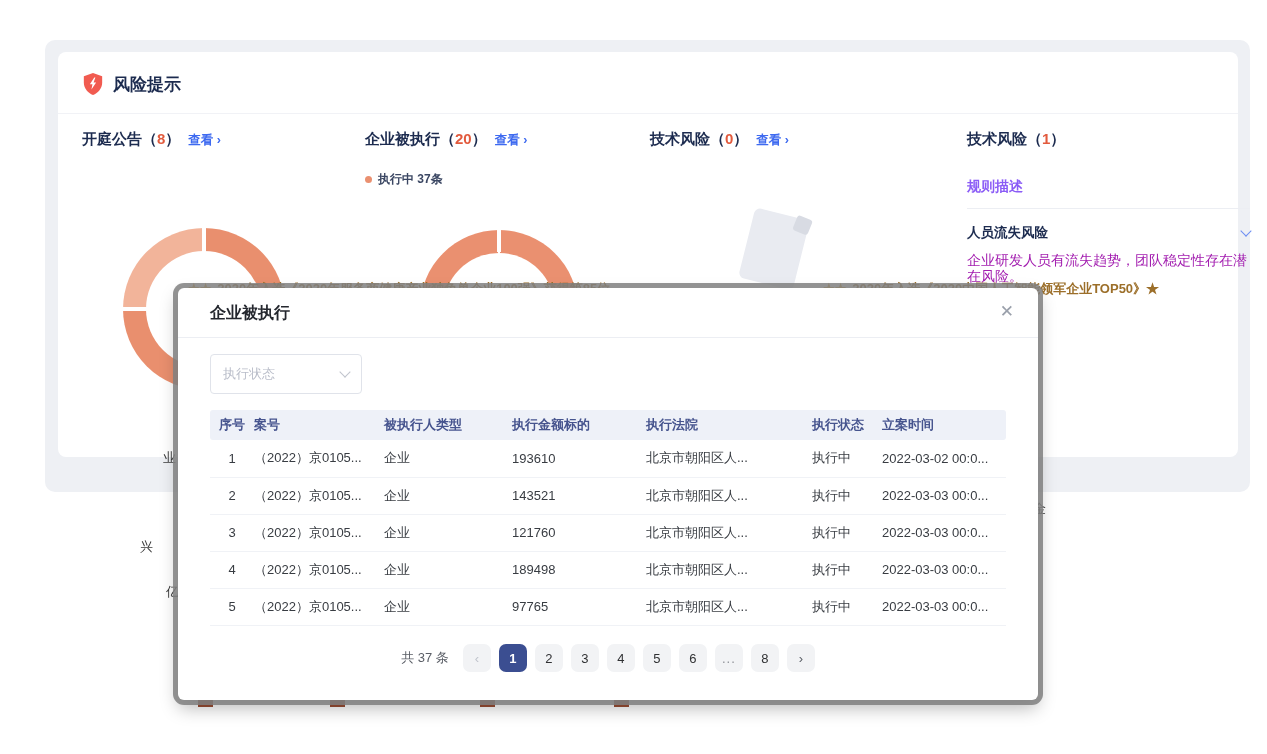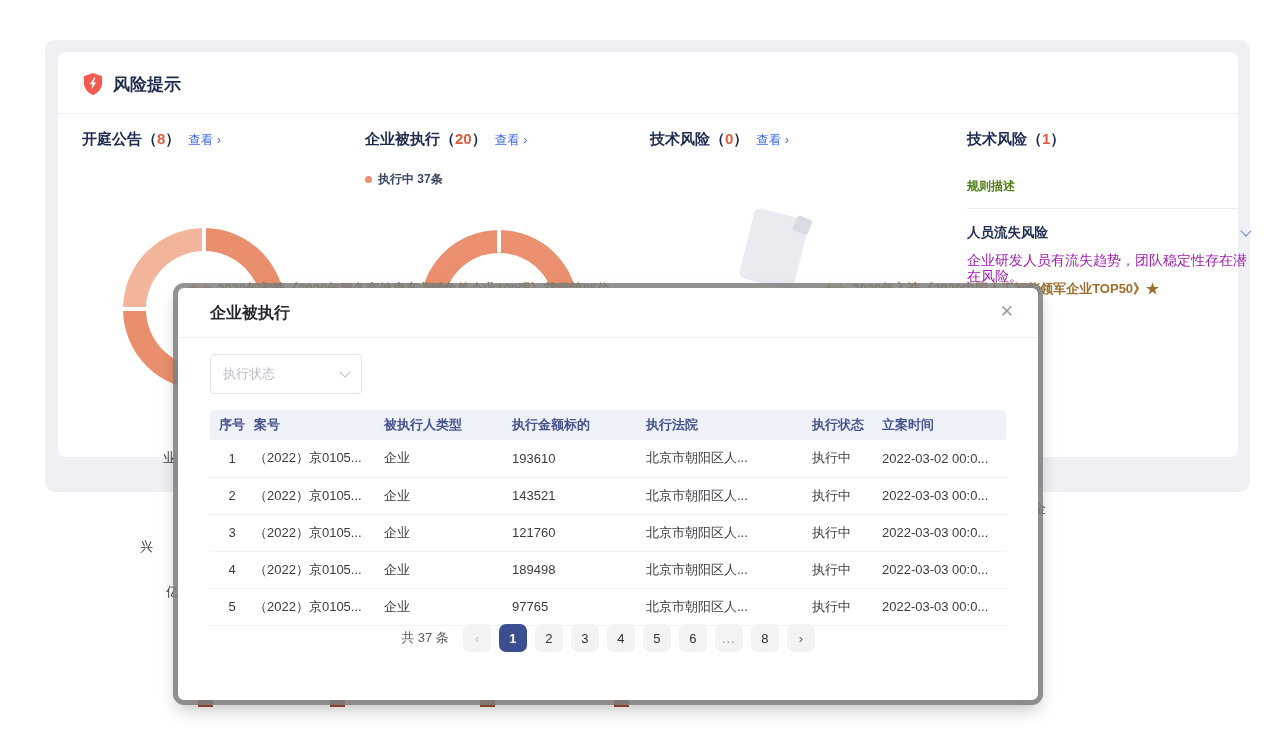--- a/index.html
+++ b/index.html
@@ -16,21 +16,21 @@
   .card-title { font-size:17px; font-weight:bold; color:#1c2b4f; }
   .card-divider { position:absolute; left:0; top:61px; width:100%; height:1px; background:#f1f2f6; }
 
   .section { position:absolute; top:78px; }
   .sec-1 { left:24px; width:270px; }
   .sec-2 { left:307px; width:270px; }
   .sec-3 { left:592px; width:270px; }
   .sec-4 { left:877px; width:283px;margin-left:32px; }
   .sec-title-row { font-size:15px; font-weight:bold; color:#1c2b4f; display:flex; align-items:baseline; }
   .sec-count { color:#e25a3d; }
-  .sec-action { font-size:12.5px; font-weight:normal; color:#3e6af0; margin-left:8px; cursor:pointer; }
+  .sec-action { font-size:12.5px; font-weight:bold; color:#3e6af0; margin-left:8px; cursor:pointer; }
   .legend-row { display:flex; gap:16px; margin-top:22px; align-items:center; }
   .legend-item { display:flex; align-items:center; gap:6px; font-size:12px; color:#3b4763; font-weight:bold; }
   .dot { width:7px; height:7px; border-radius:50%; }
   .dot-dark { background:#e98f6e; }
   .dot-light { background:#f2b49a; }
   .dot-salmon { background:#ea9070; }
 
   
   .donut { border-radius:50%; z-index:3; }
   .donut-1 { left:123px; top:228px; width:162px; height:162px;
@@ -38,21 +38,21 @@
   .donut-2 { left:420px; top:230px; width:158px; height:158px;
     background:conic-gradient(#ffffff 0deg 1.5deg, #ea9070 1.5deg 358.5deg, #ffffff 358.5deg 360deg); }
   .donut-hole { position:absolute; left:23px; top:23px; right:23px; bottom:23px; background:#ffffff; border-radius:50%; }
 
   .empty-doc { left:746px; top:213px; width:56px; height:72px; background:#e9ebf1; border-radius:6px;
     transform:rotate(14deg); z-index:3; }
   .empty-doc::after { content:""; position:absolute; right:-2px; top:-2px; width:16px; height:16px;
     background:#d8dbe3; border-radius:3px; transform:rotate(8deg); }
 
   
-  .tech-sub { position:absolute; left:0; top:48px; font-size:12px; font-weight:bold; color:#4d7c0f;text-align:right; }
+  .tech-sub { position:absolute; left:0; top:48px; font-size:14px; font-weight:bold; color:#8b5cf6;text-align:right; }
   .tech-divider { position:absolute; left:0; top:78px; width:283px; height:1px; background:#eceef3; }
   .tech-item-row { position:absolute; left:0; top:94px; width:283px; display:flex; align-items:center; justify-content:space-between; }
   .tech-item-title { font-size:13.5px; font-weight:bold; color:#1c2b4f; }
   .chev-down { width:8px; height:8px; border-right:1.6px solid #6b8df2; border-bottom:1.6px solid #6b8df2;
     transform:rotate(45deg); margin-top:-4px; }
   .tech-desc { position:absolute; left:0; top:122px; width:292px; font-size:14px; color:#a21caf; line-height:16px; }
 
   
   .honor { top:280px; z-index:5; font-size:13px; font-weight:bold; color:#9c6f2a; white-space:nowrap; }
   .honor .stars { color:#d9a032; margin-right:6px; }
@@ -83,21 +83,21 @@
   .mtable col.c1{width:44px;} .mtable col.c2{width:130px;} .mtable col.c3{width:128px;}
   .mtable col.c4{width:134px;} .mtable col.c5{width:166px;} .mtable col.c6{width:70px;} .mtable col.c7{width:124px;}
   .mtable thead th { background:#eef1f8; height:30px; font-size:13px; font-weight:bold; color:#46548e;
     text-align:left; padding:0; }
   .mtable thead th:first-child { text-align:center; border-radius:3px 0 0 3px; }
   .mtable thead th:last-child { border-radius:0 3px 3px 0; }
   .mtable tbody td { height:37px; font-size:13px; color:#383c42; border-bottom:1px solid #f0f2f6;
     padding:0; white-space:nowrap; overflow:hidden; }
   .mtable tbody td:first-child { text-align:center; }
 
-  .pagination { position:absolute; left:0; top:336px; width:100%; display:flex; align-items:center;
+  .pagination { position:absolute; left:0; top:356px; width:100%; display:flex; align-items:center;
     justify-content:center; gap:8px; }
   .pg-total { font-size:13px; color:#5a5e66; margin-right:6px; }
   .chip { min-width:28px; height:28px; border-radius:7px; background:#f2f3f5; display:flex; align-items:center;
     justify-content:center; font-size:13px; color:#303133; cursor:pointer; padding:0 6px; }
   .chip.active { background:#3b4e91; color:#ffffff; font-weight:bold; }
   .chip.nav { color:#5a5e66; }
   .chip.disabled { color:#c0c4cc; }
   .chip.dots { color:#909399; letter-spacing:1px; }
 </style>
 </head>

